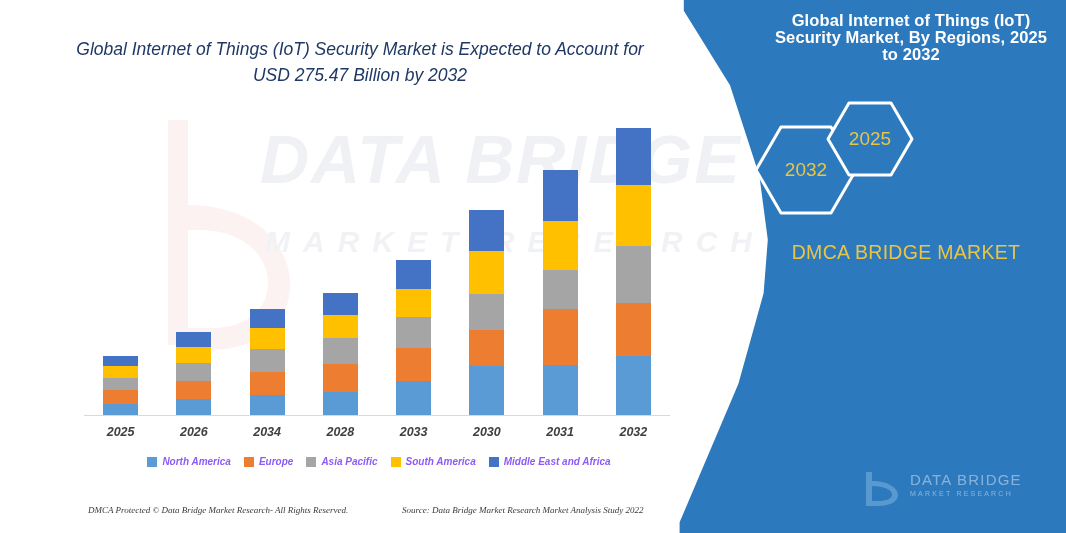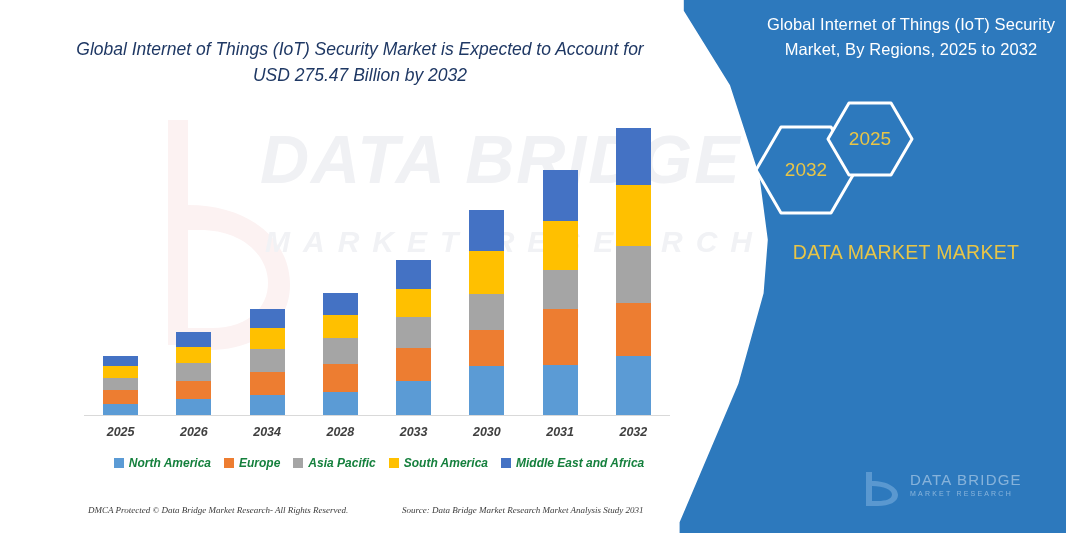--- a/index.html
+++ b/index.html
@@ -19,21 +19,21 @@
     background:#2D79BD;
     clip-path: polygon(100% 0, 100% 100%, 8% 100%, 8% 98%, 22% 72%, 28% 55%, 29% 45%, 27% 33%, 20% 16%, 9% 2%, 9% 0);
     z-index:2;
   }
   .right-panel-inner{
     position:absolute;top:0;right:0;width:420px;height:533px;z-index:3;
   }
   .rp-title{
     position:absolute;left:120px;top:12px;width:290px;
     text-align:center;color:#ffffff;
-    font-size:16.5px;line-height:25px;font-weight:400;
+    font-size:16.5px;line-height:17px;font-weight:700;
     letter-spacing:.1px;
   }
 
   
   .hexwrap{position:absolute;left:0;top:0;width:420px;height:533px;pointer-events:none;}
   .hex-label{
     position:absolute;color:#E8C547;font-size:19px;font-weight:400;
     text-align:center;
   }
 
@@ -99,21 +99,21 @@
     display:flex;justify-content:space-around;
   }
   .xlabel{width:66px;text-align:center;color:#404040;font-size:12.5px;font-weight:700;}
 
   .legend{
     position:absolute;left:84px;top:456px;width:590px;
     display:flex;justify-content:center;align-items:center;gap:13px;
   }
   .lg-item{display:flex;align-items:center;gap:5px;}
   .lg-sw{width:10px;height:10px;display:inline-block;}
-  .lg-tx{color:#15803d;font-size:12px;font-weight:700;white-space:nowrap;}
+  .lg-tx{color:#8b5cf6;font-size:10px;font-weight:700;white-space:nowrap;}
 
   .footer{
     position:absolute;left:0;top:505px;width:700px;height:20px;padding-left:45px;
   }
   .ft-left{position:absolute;left:88px;top:0;color:#3b3b3b;font-size:9px;font-family:"Liberation Serif", serif;}
   .ft-right{position:absolute;left:402px;top:0;color:#3b3b3b;font-size:9px;font-family:"Liberation Serif", serif;}
 </style>
 </head>
 <body>
 
@@ -240,42 +240,42 @@
           <span class="lg-tx">South America</span>
         </div>
         <div class="lg-item">
           <span class="lg-sw" style="background: rgb(68, 114, 196);"></span>
           <span class="lg-tx">Middle East and Africa</span>
         </div>
       </div>
 
     <div class="footer">
       <div class="ft-left">DMCA Protected © Data Bridge Market Research- All Rights Reserved.</div>
-      <div class="ft-right">Source: Data Bridge Market Research Market Analysis Study 2031</div>
+      <div class="ft-right">Source: Data Bridge Market Research Market Analysis Study 2022</div>
     </div>
   </div>
 
   <div class="right-panel"></div>
   <div class="right-panel-inner">
 
     <div class="rp-title">Global  Internet of Things (IoT) Security Market, By Regions, 2025 to 2032</div>
 
     <div class="hexwrap">
       <svg width="420" height="533" viewBox="0 0 420 533">
 
         <polygon points="110,170 135,127 185,127 210,170 185,213 135,213" fill="none" stroke="#ffffff" stroke-width="3" stroke-linejoin="round"></polygon>
 
         <polygon points="182,139 203,103 245,103 266,139 245,175 203,175" fill="#2D79BD" stroke="#ffffff" stroke-width="3" stroke-linejoin="round"></polygon>
       </svg>
       <div class="hex-label" style="left:130px;top:159px;width:60px;">2032</div>
       <div class="hex-label" style="left:194px;top:128px;width:60px;">2025</div>
     </div>
 
     <div class="brand">
-      <div>DATA MARKET MARKET</div>
+      <div>DMCA BRIDGE MARKET</div>
     </div>
 
     <div class="dbmr-logo">
       <svg width="46" height="40" viewBox="0 0 46 40">
         <path d="M8 3 L8 37 L14 37 L14 3 Z" fill="#7FB3E0"></path>
         <path d="M14 12 C30 12 40 19 40 26 C40 33 31 37 20 37 L14 37 L14 32 L20 32
                  C28 32 34 30 34 25.5 C34 21 26 17 14 17 Z" fill="#7FB3E0"></path>
       </svg>
       <div class="lg-text">DATA BRIDGE</div>
       <div class="lg-sub">MARKET RESEARCH</div>

